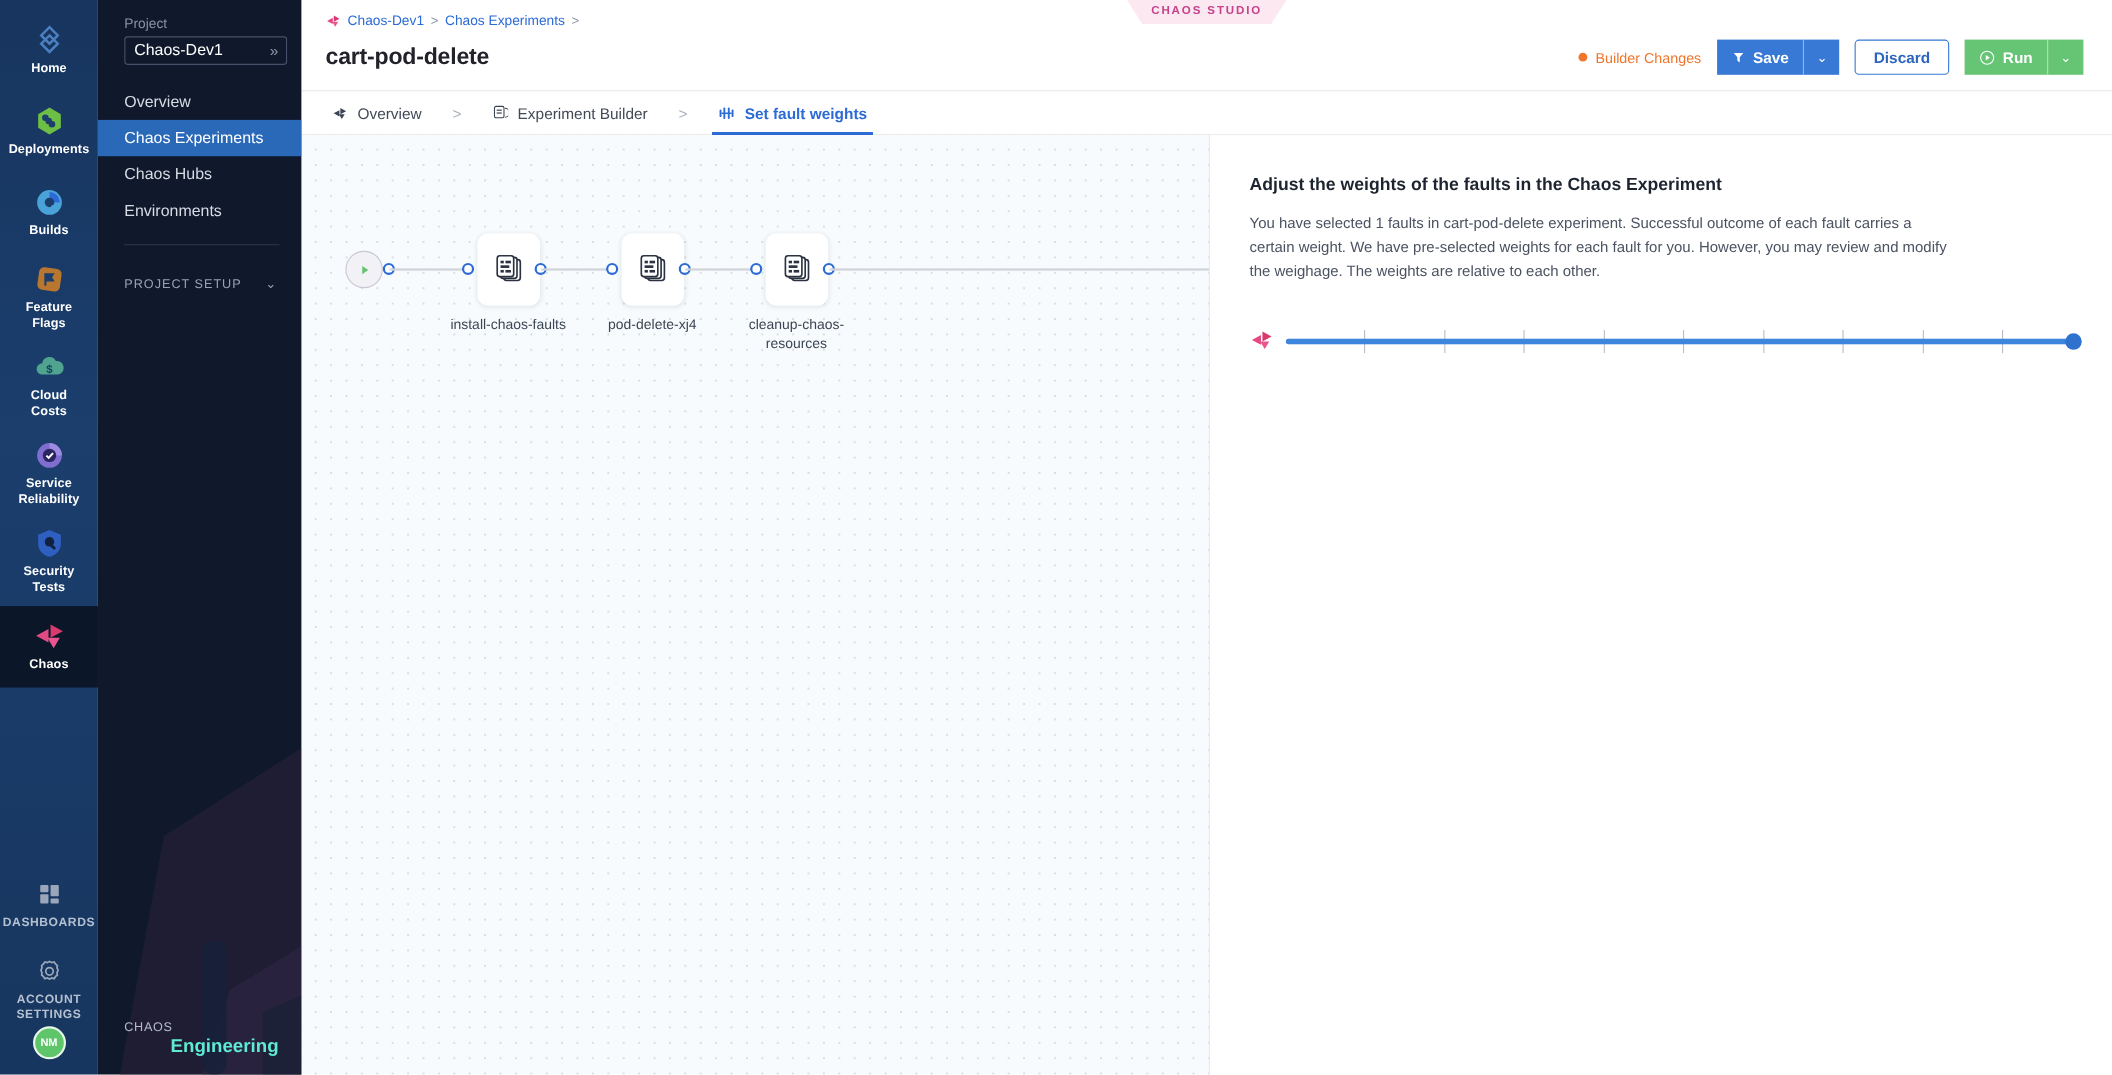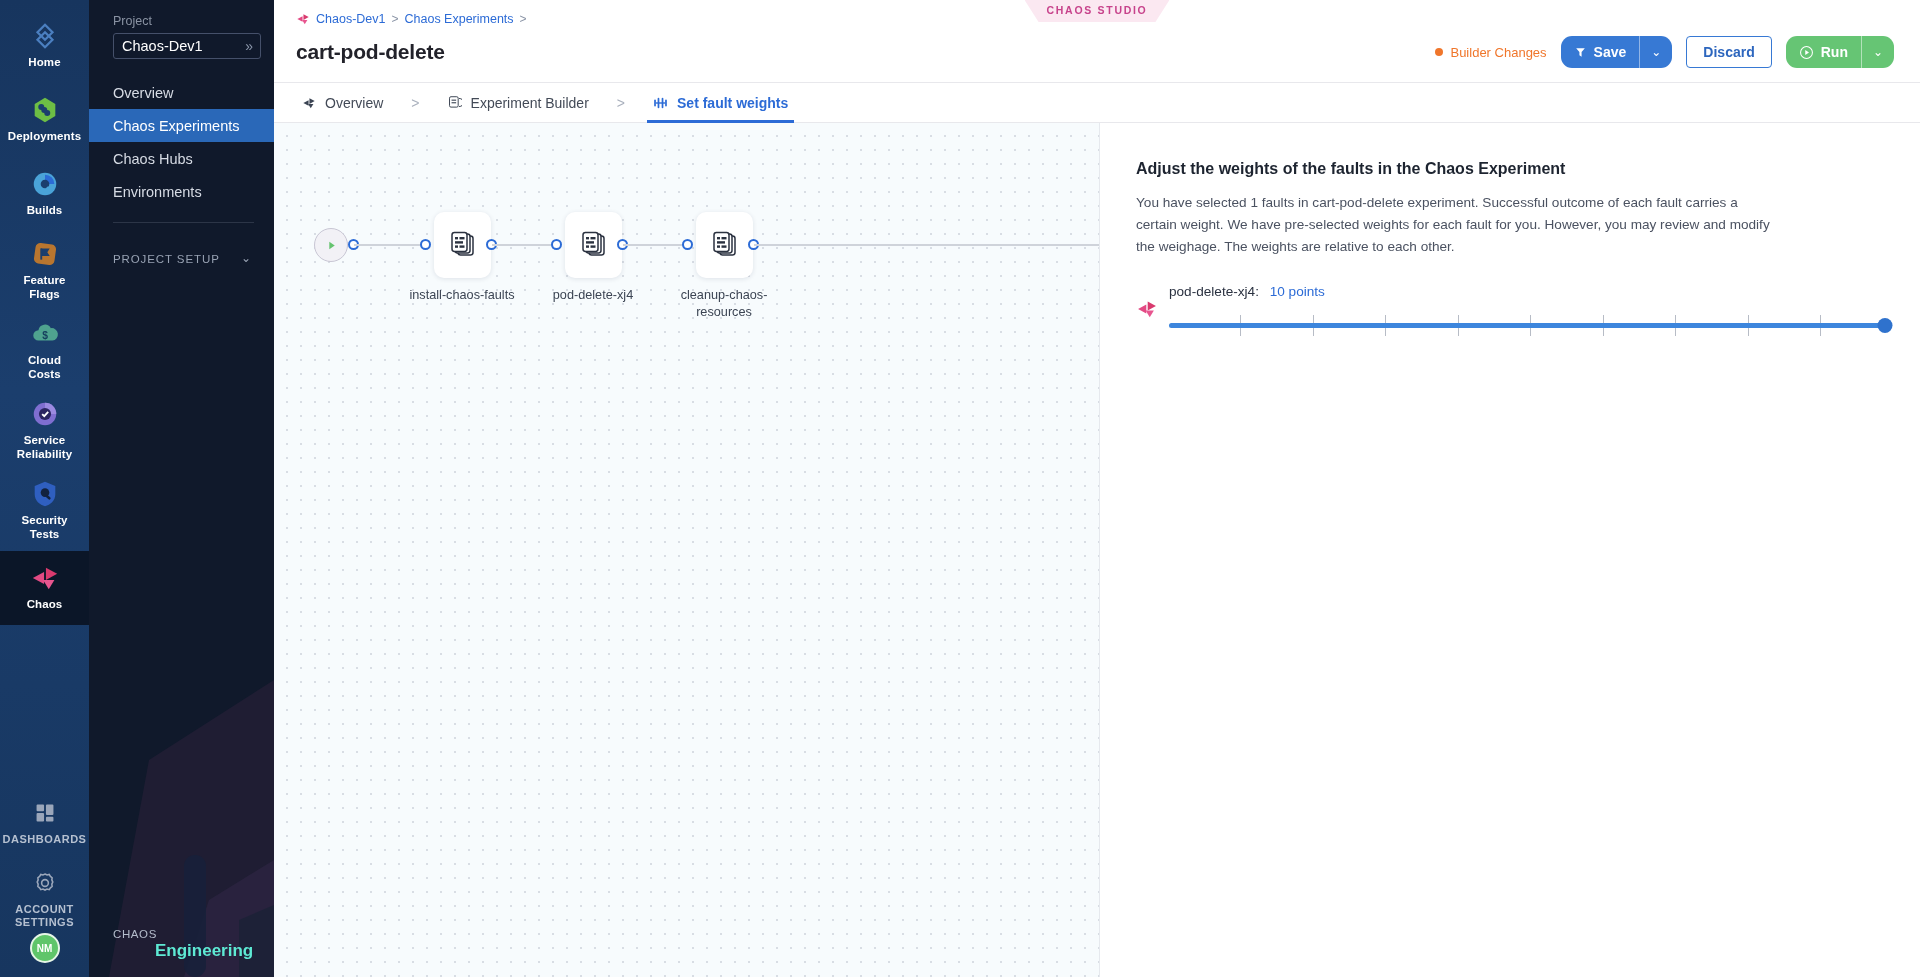--- a/index.html
+++ b/index.html
@@ -93,21 +93,21 @@
   }
   #breadcrumb { display: flex; align-items: center; gap: 6px; height: 20px; }
   .crumb-link { color: #2c6bd6; font-size: 12.5px; cursor: pointer; }
   .crumb-sep { color: #8a94a6; font-size: 12px; }
   #header-row { display: flex; align-items: center; justify-content: space-between; padding: 7px 0 14px 0; }
   #page-title { font-size: 21px; font-weight: bold; color: #22222a; letter-spacing: -.2px; }
   #header-actions { display: flex; align-items: center; gap: 14px; }
   #unsaved { display: flex; align-items: center; gap: 7px; color: #f0762b; font-size: 13px; }
   #unsaved-dot { width: 8px; height: 8px; border-radius: 50%; background: #f0762b; }
 
-  .split-btn { display: flex; align-items: stretch; border-radius: 11px; overflow: hidden; cursor: pointer; height: 32px; }
+  .split-btn { display: flex; align-items: stretch; border-radius: 0; overflow: hidden; cursor: pointer; height: 32px; }
   .split-btn .main-part { display: flex; align-items: center; gap: 7px; padding: 0 13px; font-size: 14px; font-weight: bold; }
   .split-btn .caret-part { display: flex; align-items: center; padding: 0 11px; font-size: 12px; }
   #save-btn { background: #3779d4; color: #fff; }
   #save-btn .caret-part { border-left: 1px solid rgba(255,255,255,.45); }
   #run-btn { background: #66c574; color: #fff; }
   #run-btn .caret-part { border-left: 1px solid rgba(255,255,255,.5); }
   #discard-btn {
     height: 32px; border: 1px solid #3779d4; color: #2d66be; background: #fff;
     border-radius: 4px; padding: 0 16px; font-size: 14px; font-weight: bold;
     display: flex; align-items: center; cursor: pointer;
@@ -480,24 +480,20 @@
       <div id="panel-desc">You have selected 1 faults in cart-pod-delete experiment. Successful outcome of each fault carries a certain weight. We have pre-selected weights for each fault for you. However, you may review and modify the weighage. The weights are relative to each other.</div>
 
       <div id="weights-list">
         <div class="weight-row">
           <svg class="weight-ico" viewBox="0 0 32 32">
             <path d="M3 16 L15 9.5 L15 22.5 Z" fill="#e34a84"></path>
             <path d="M17 5 L29 11.5 L17 18 Z" fill="#d93a6e"></path>
             <path d="M14 18 L26 18 L20 28 Z" fill="#e8558f"></path>
           </svg>
           <div class="weight-body">
-            <div class="weight-title">
-              <span>pod-delete-xj4:</span>
-              <span class="pts">10 points</span>
-            </div>
             <div class="slider-wrap">
               <div class="slider-rail"></div>
               <div class="slider-tick" style="left:9.8%"></div>
               <div class="slider-tick" style="left:19.8%"></div>
               <div class="slider-tick" style="left:29.8%"></div>
               <div class="slider-tick" style="left:39.8%"></div>
               <div class="slider-tick" style="left:49.8%"></div>
               <div class="slider-tick" style="left:59.8%"></div>
               <div class="slider-tick" style="left:69.8%"></div>
               <div class="slider-tick" style="left:79.8%"></div>

